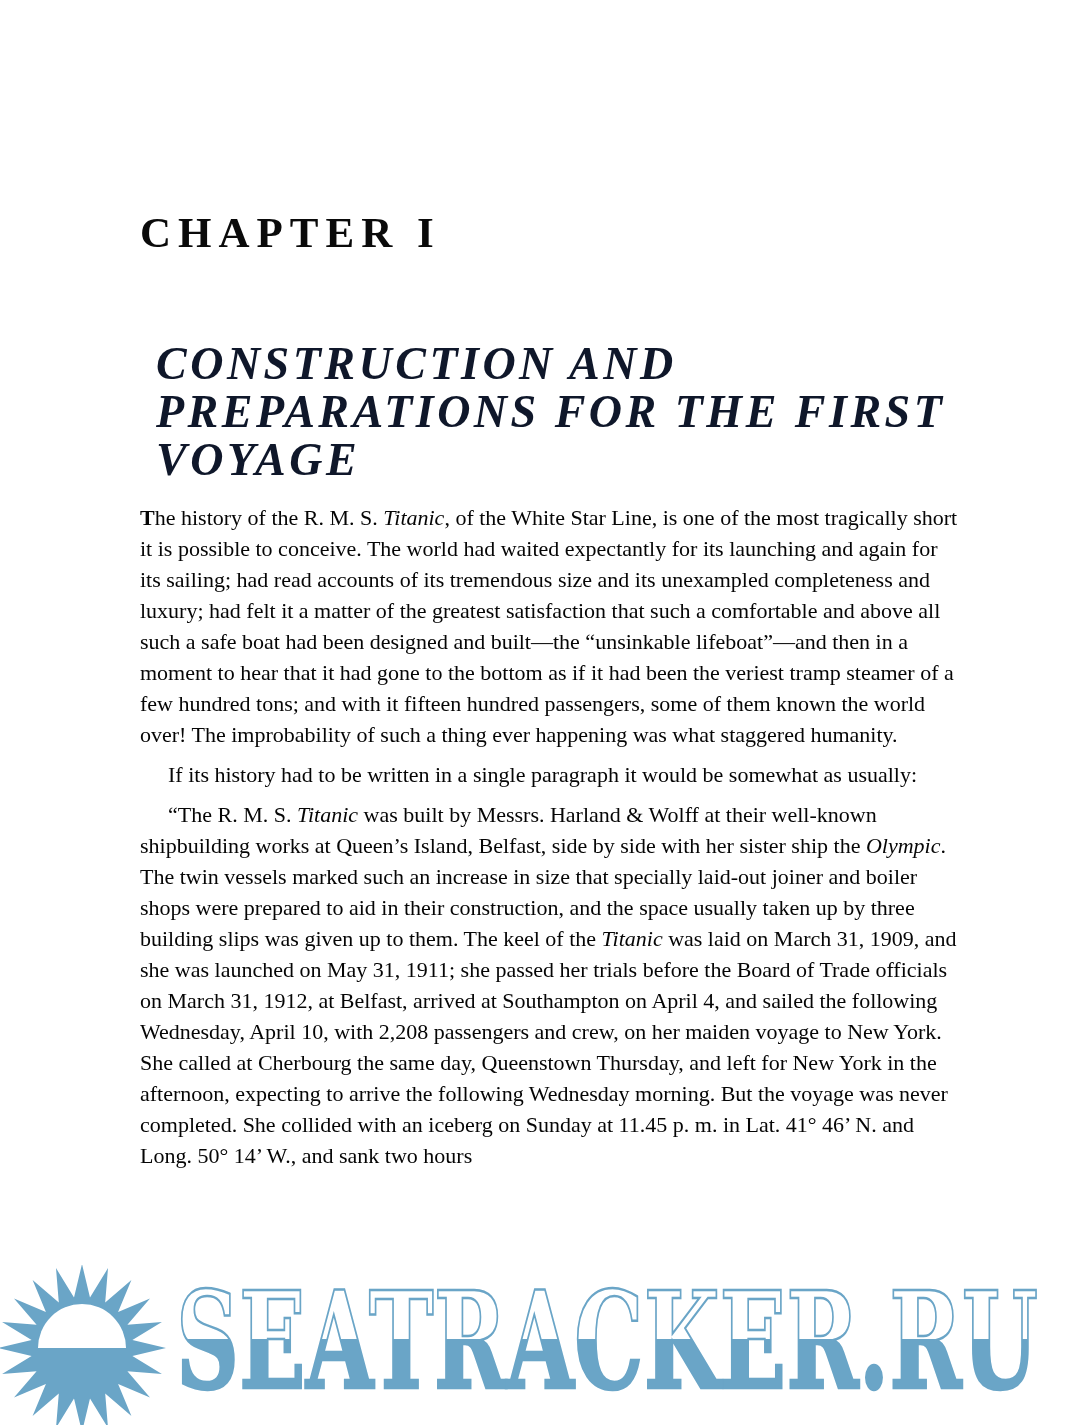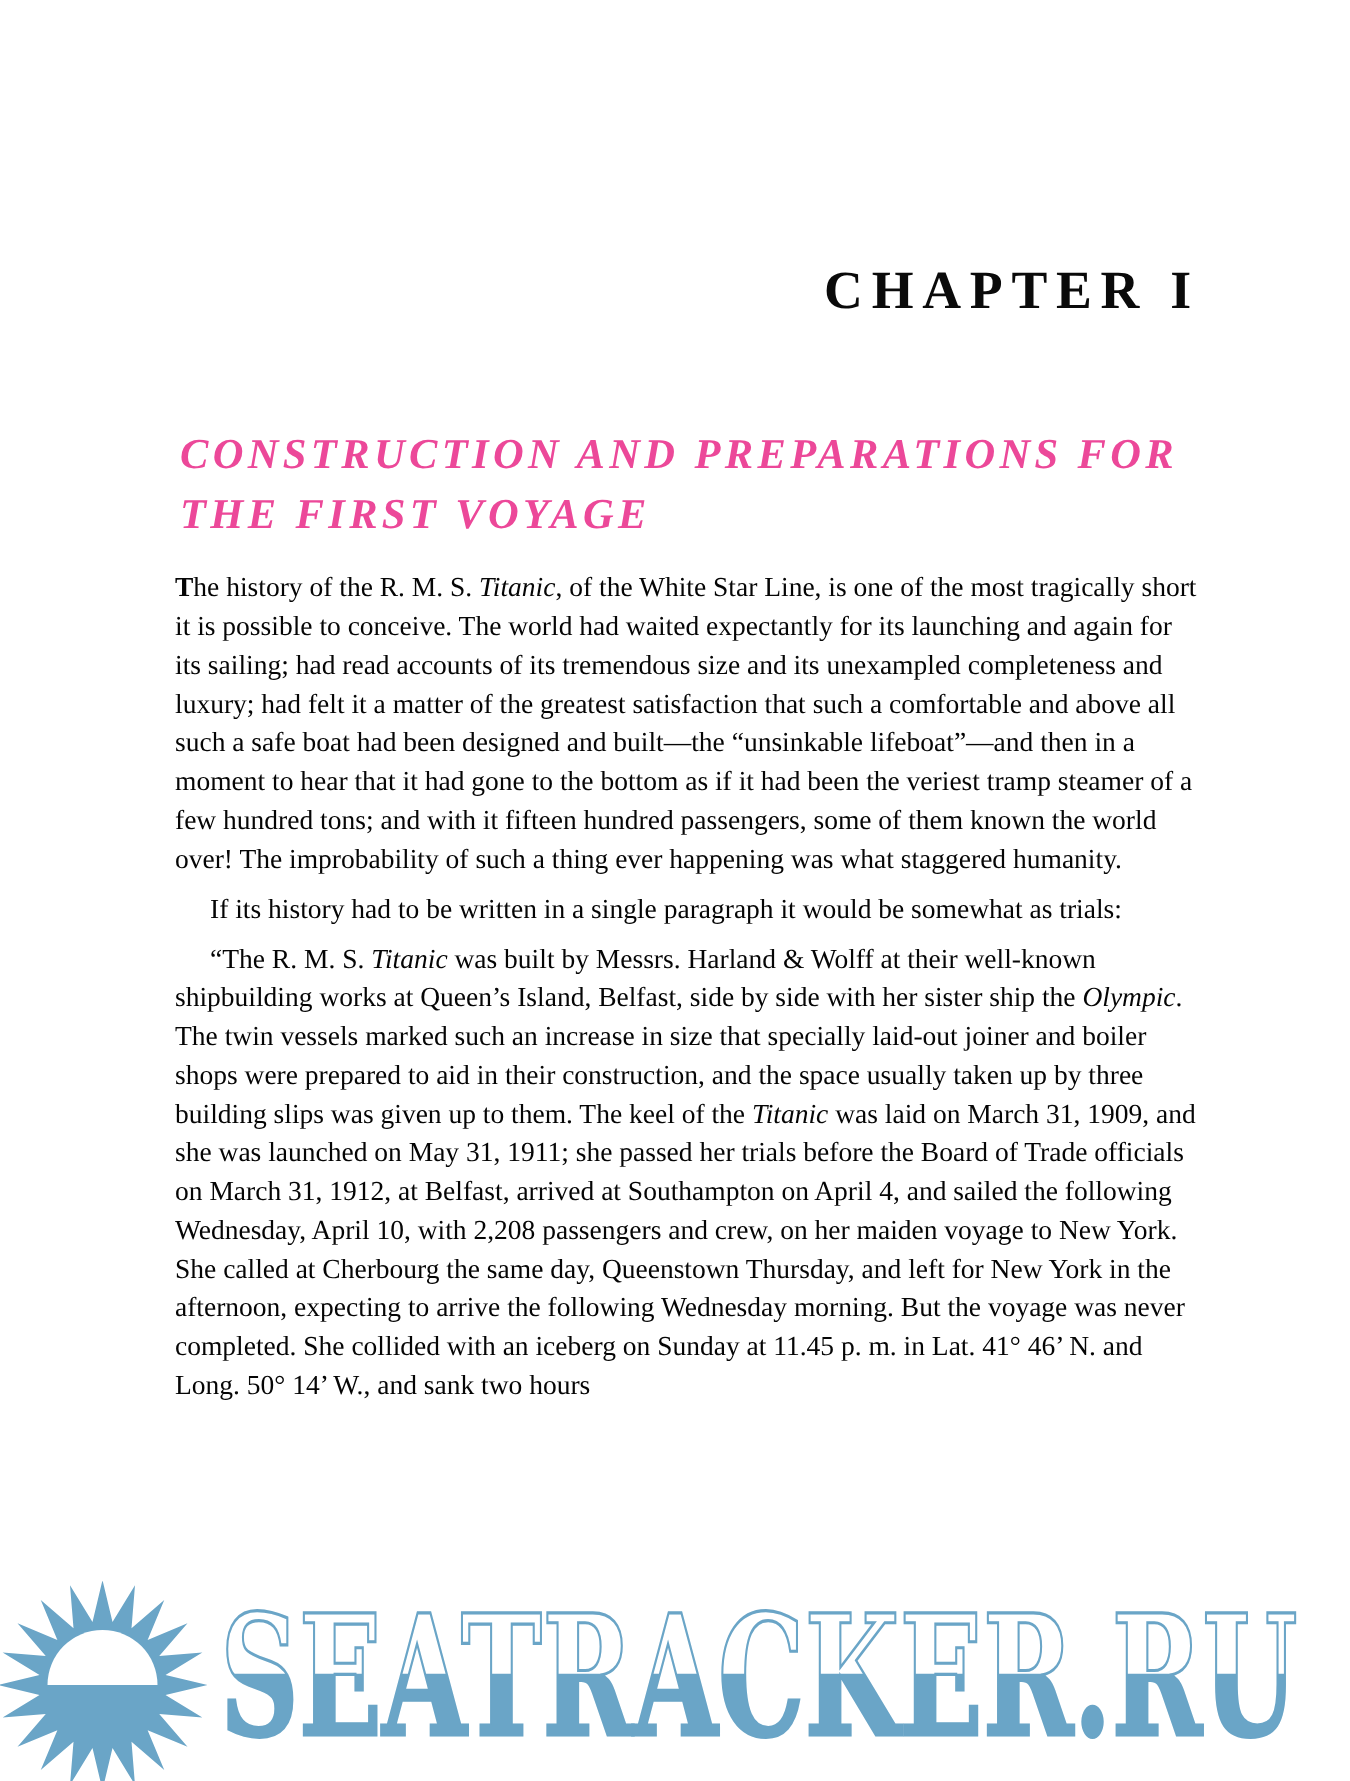--- a/index.html
+++ b/index.html
@@ -19,30 +19,29 @@
     padding: 211px 120px 0 140px;
   }
   h1 {
     margin: 0;
     font-size: 43px;
     line-height: 1;
     font-weight: bold;
     letter-spacing: 7px;
     color: #0a0a0a;
     font-family: "Liberation Serif", serif;
-    text-align: right;
   }
   h2 {
-    margin: 86px 0 18px 4px;
-    font-size: 34px;
+    margin: 86px 0 18px 16px;
+    font-size: 46px;
     line-height: 48px;
     font-weight: bold;
     font-style: italic;
     letter-spacing: 3.5px;
-    color: #ec4899;
+    color: #0f172a;
     font-family: "Liberation Serif", serif;
   }
   .body-text p {
     margin: 9px 0 0 0;
     font-size: 22px;
     line-height: 31px;
     text-align: left;
     color: #050505;
   }
   .body-text p:first-child { margin-top: 16px; }
@@ -62,21 +61,21 @@
   .wm-stroke { stroke: var(--wm, #6aa5c7); }
 </style>
 </head>
 <body>
 
 <main>
   <h1>CHAPTER I</h1>
   <h2>CONSTRUCTION AND PREPARATIONS FOR THE FIRST VOYAGE</h2>
   <div class="body-text" id="body-text">
       <p><span class="run-b">T</span><span>he history of the R. M. S. </span><span class="run-i">Titanic</span><span>, of the White Star Line, is one of the most tragically short it is possible to conceive. The world had waited expectantly for its launching and again for its sailing; had read accounts of its tremendous size and its unexampled completeness and luxury; had felt it a matter of the greatest satisfaction that such a comfortable and above all such a safe boat had been designed and built—the “unsinkable lifeboat”—and then in a moment to hear that it had gone to the bottom as if it had been the veriest tramp steamer of a few hundred tons; and with it fifteen hundred passengers, some of them known the world over! The improbability of such a thing ever happening was what staggered humanity.</span></p>
-      <p class="indent"><span>If its history had to be written in a single paragraph it would be somewhat as trials:</span></p>
+      <p class="indent"><span>If its history had to be written in a single paragraph it would be somewhat as usually:</span></p>
       <p class="indent"><span>“The R. M. S. </span><span class="run-i">Titanic</span><span> was built by Messrs. Harland &amp; Wolff at their well-known shipbuilding works at Queen’s Island, Belfast, side by side with her sister ship the </span><span class="run-i">Olympic</span><span>. The twin vessels marked such an increase in size that specially laid-out joiner and boiler shops were prepared to aid in their construction, and the space usually taken up by three building slips was given up to them. The keel of the </span><span class="run-i">Titanic</span><span> was laid on March 31, 1909, and she was launched on May 31, 1911; she passed her trials before the Board of Trade officials on March 31, 1912, at Belfast, arrived at Southampton on April 4, and sailed the following Wednesday, April 10, with 2,208 passengers and crew, on her maiden voyage to New York. She called at Cherbourg the same day, Queenstown Thursday, and left for New York in the afternoon, expecting to arrive the following Wednesday morning. But the voyage was never completed. She collided with an iceberg on Sunday at 11.45 p. m. in Lat. 41° 46’ N. and Long. 50° 14’ W., and sank two hours</span></p>
     </div>
 </main>
 
 <div class="watermark">
   <svg width="1080" height="160" viewBox="0 0 1080 160">
     <defs>
       <clipPath id="wm-bottom-half">
         <rect x="160" y="74" width="920" height="86"></rect>
       </clipPath>

